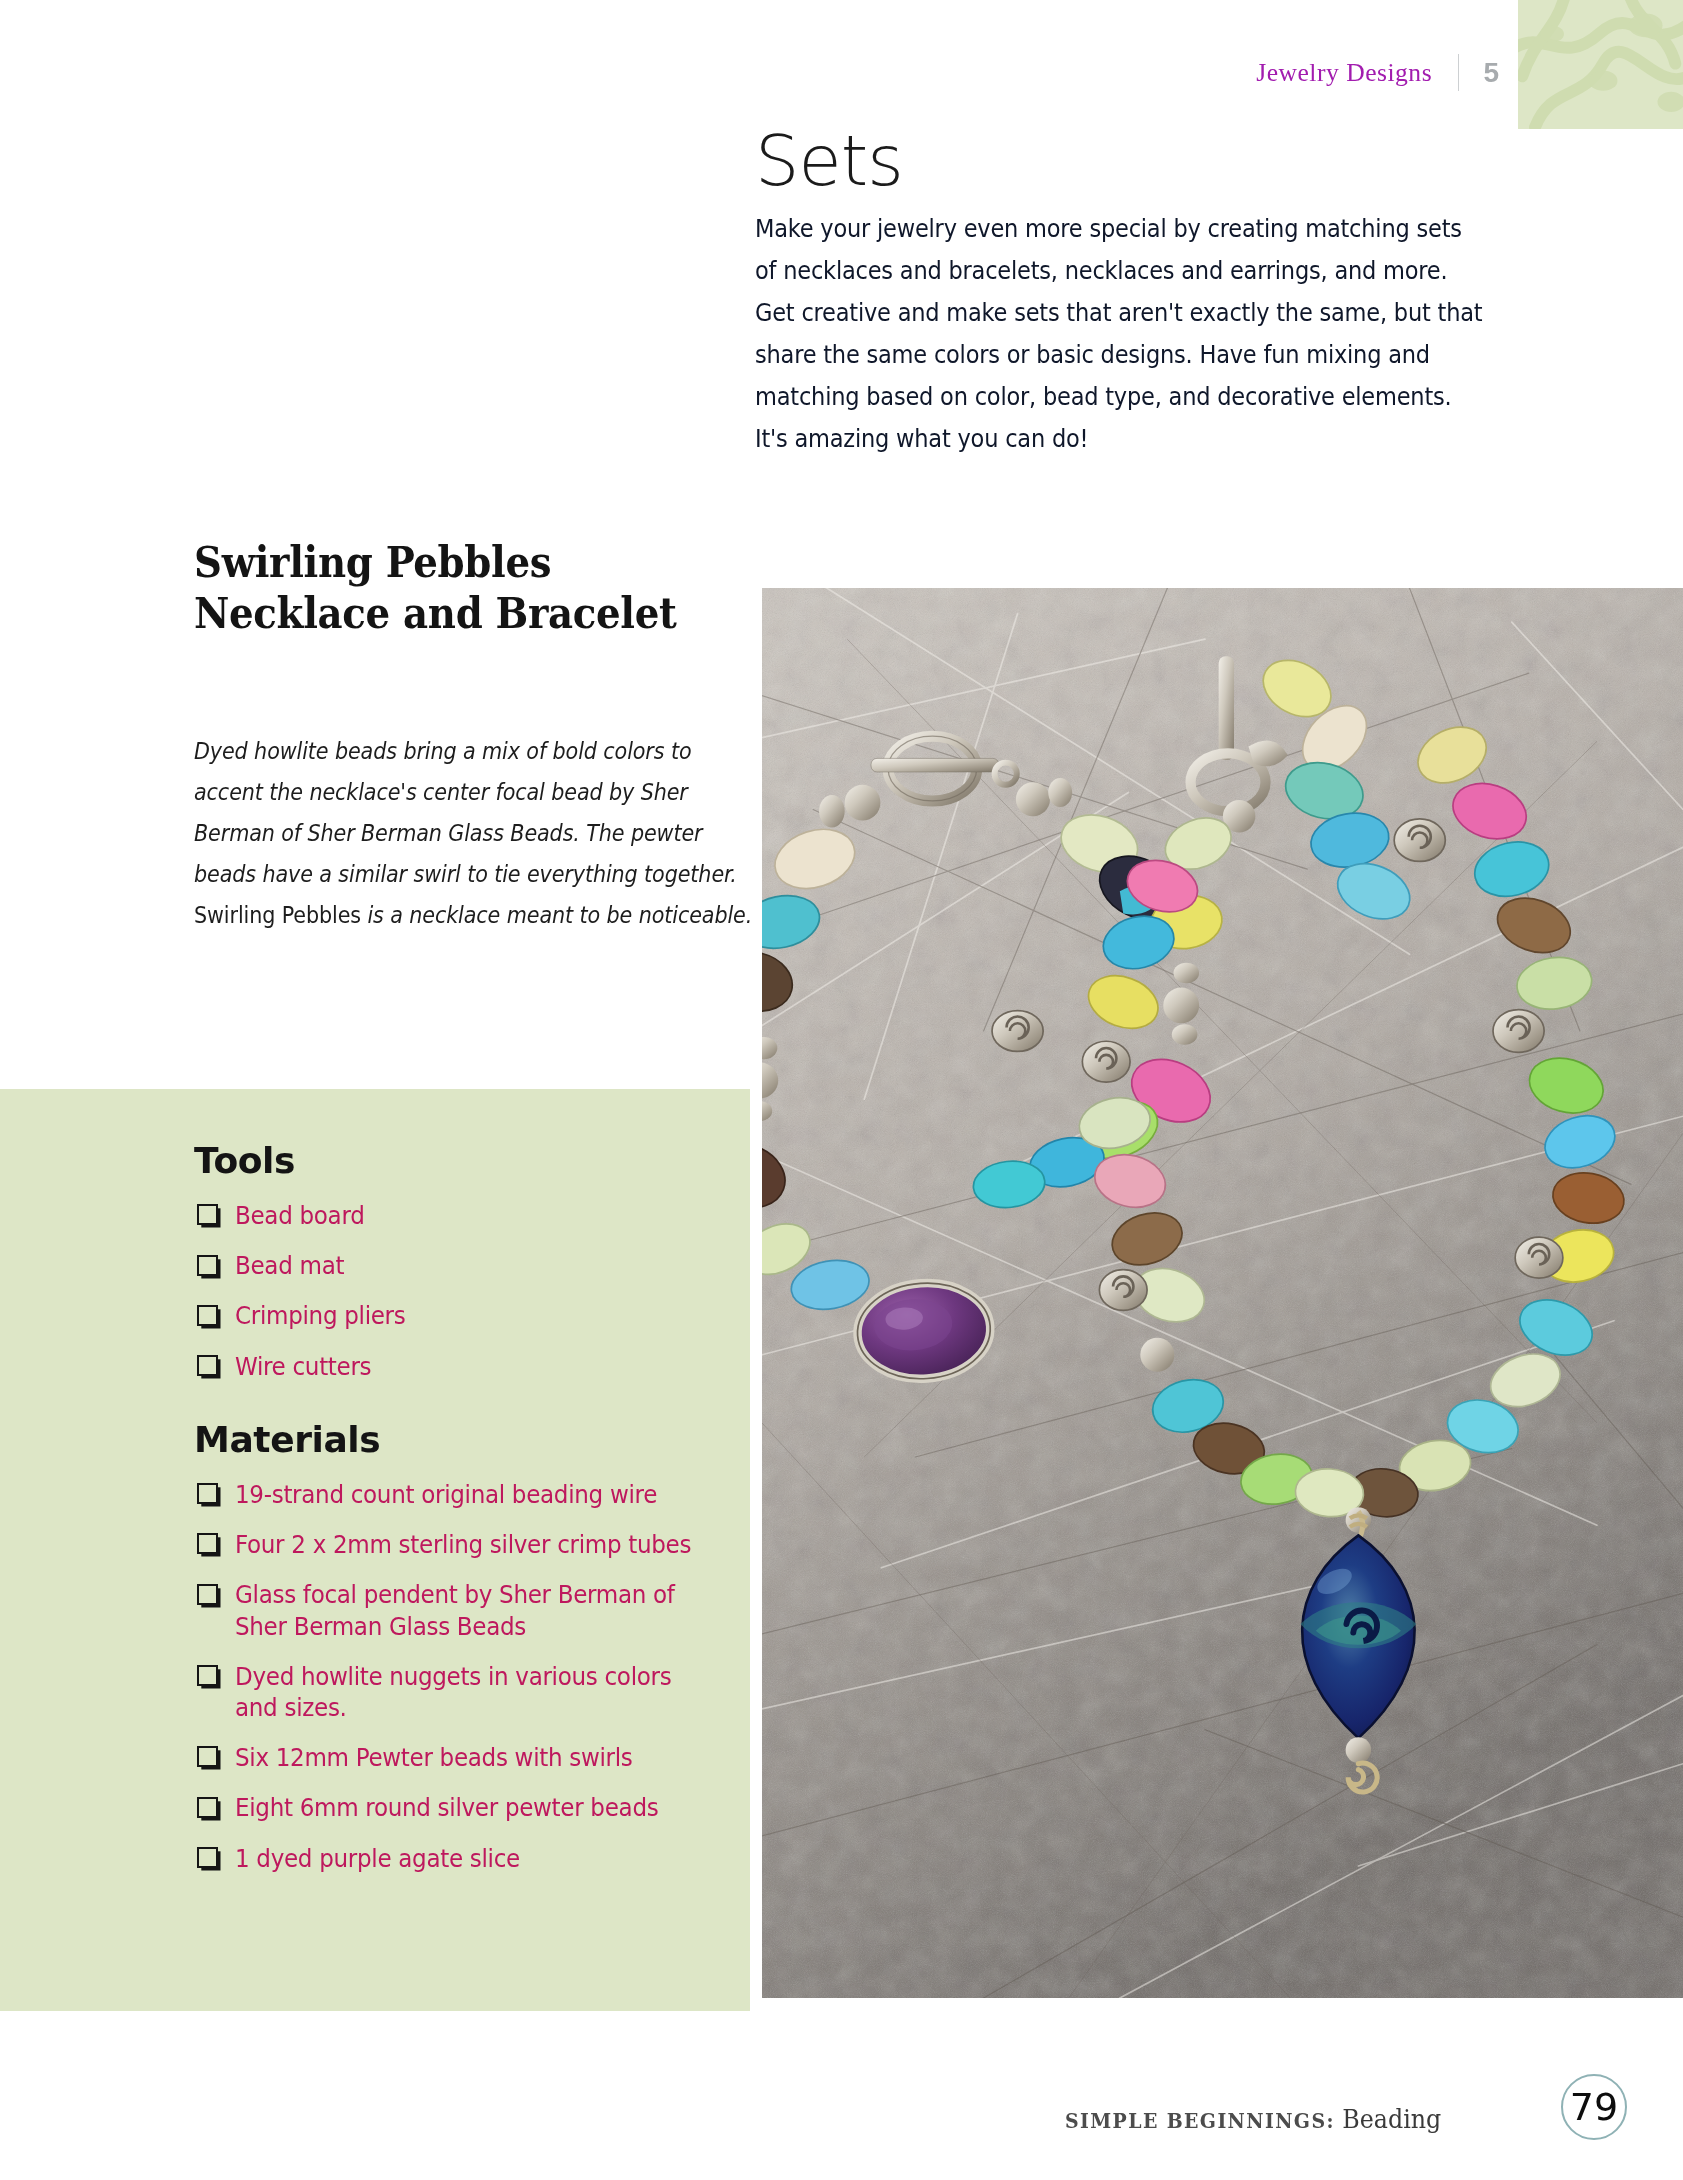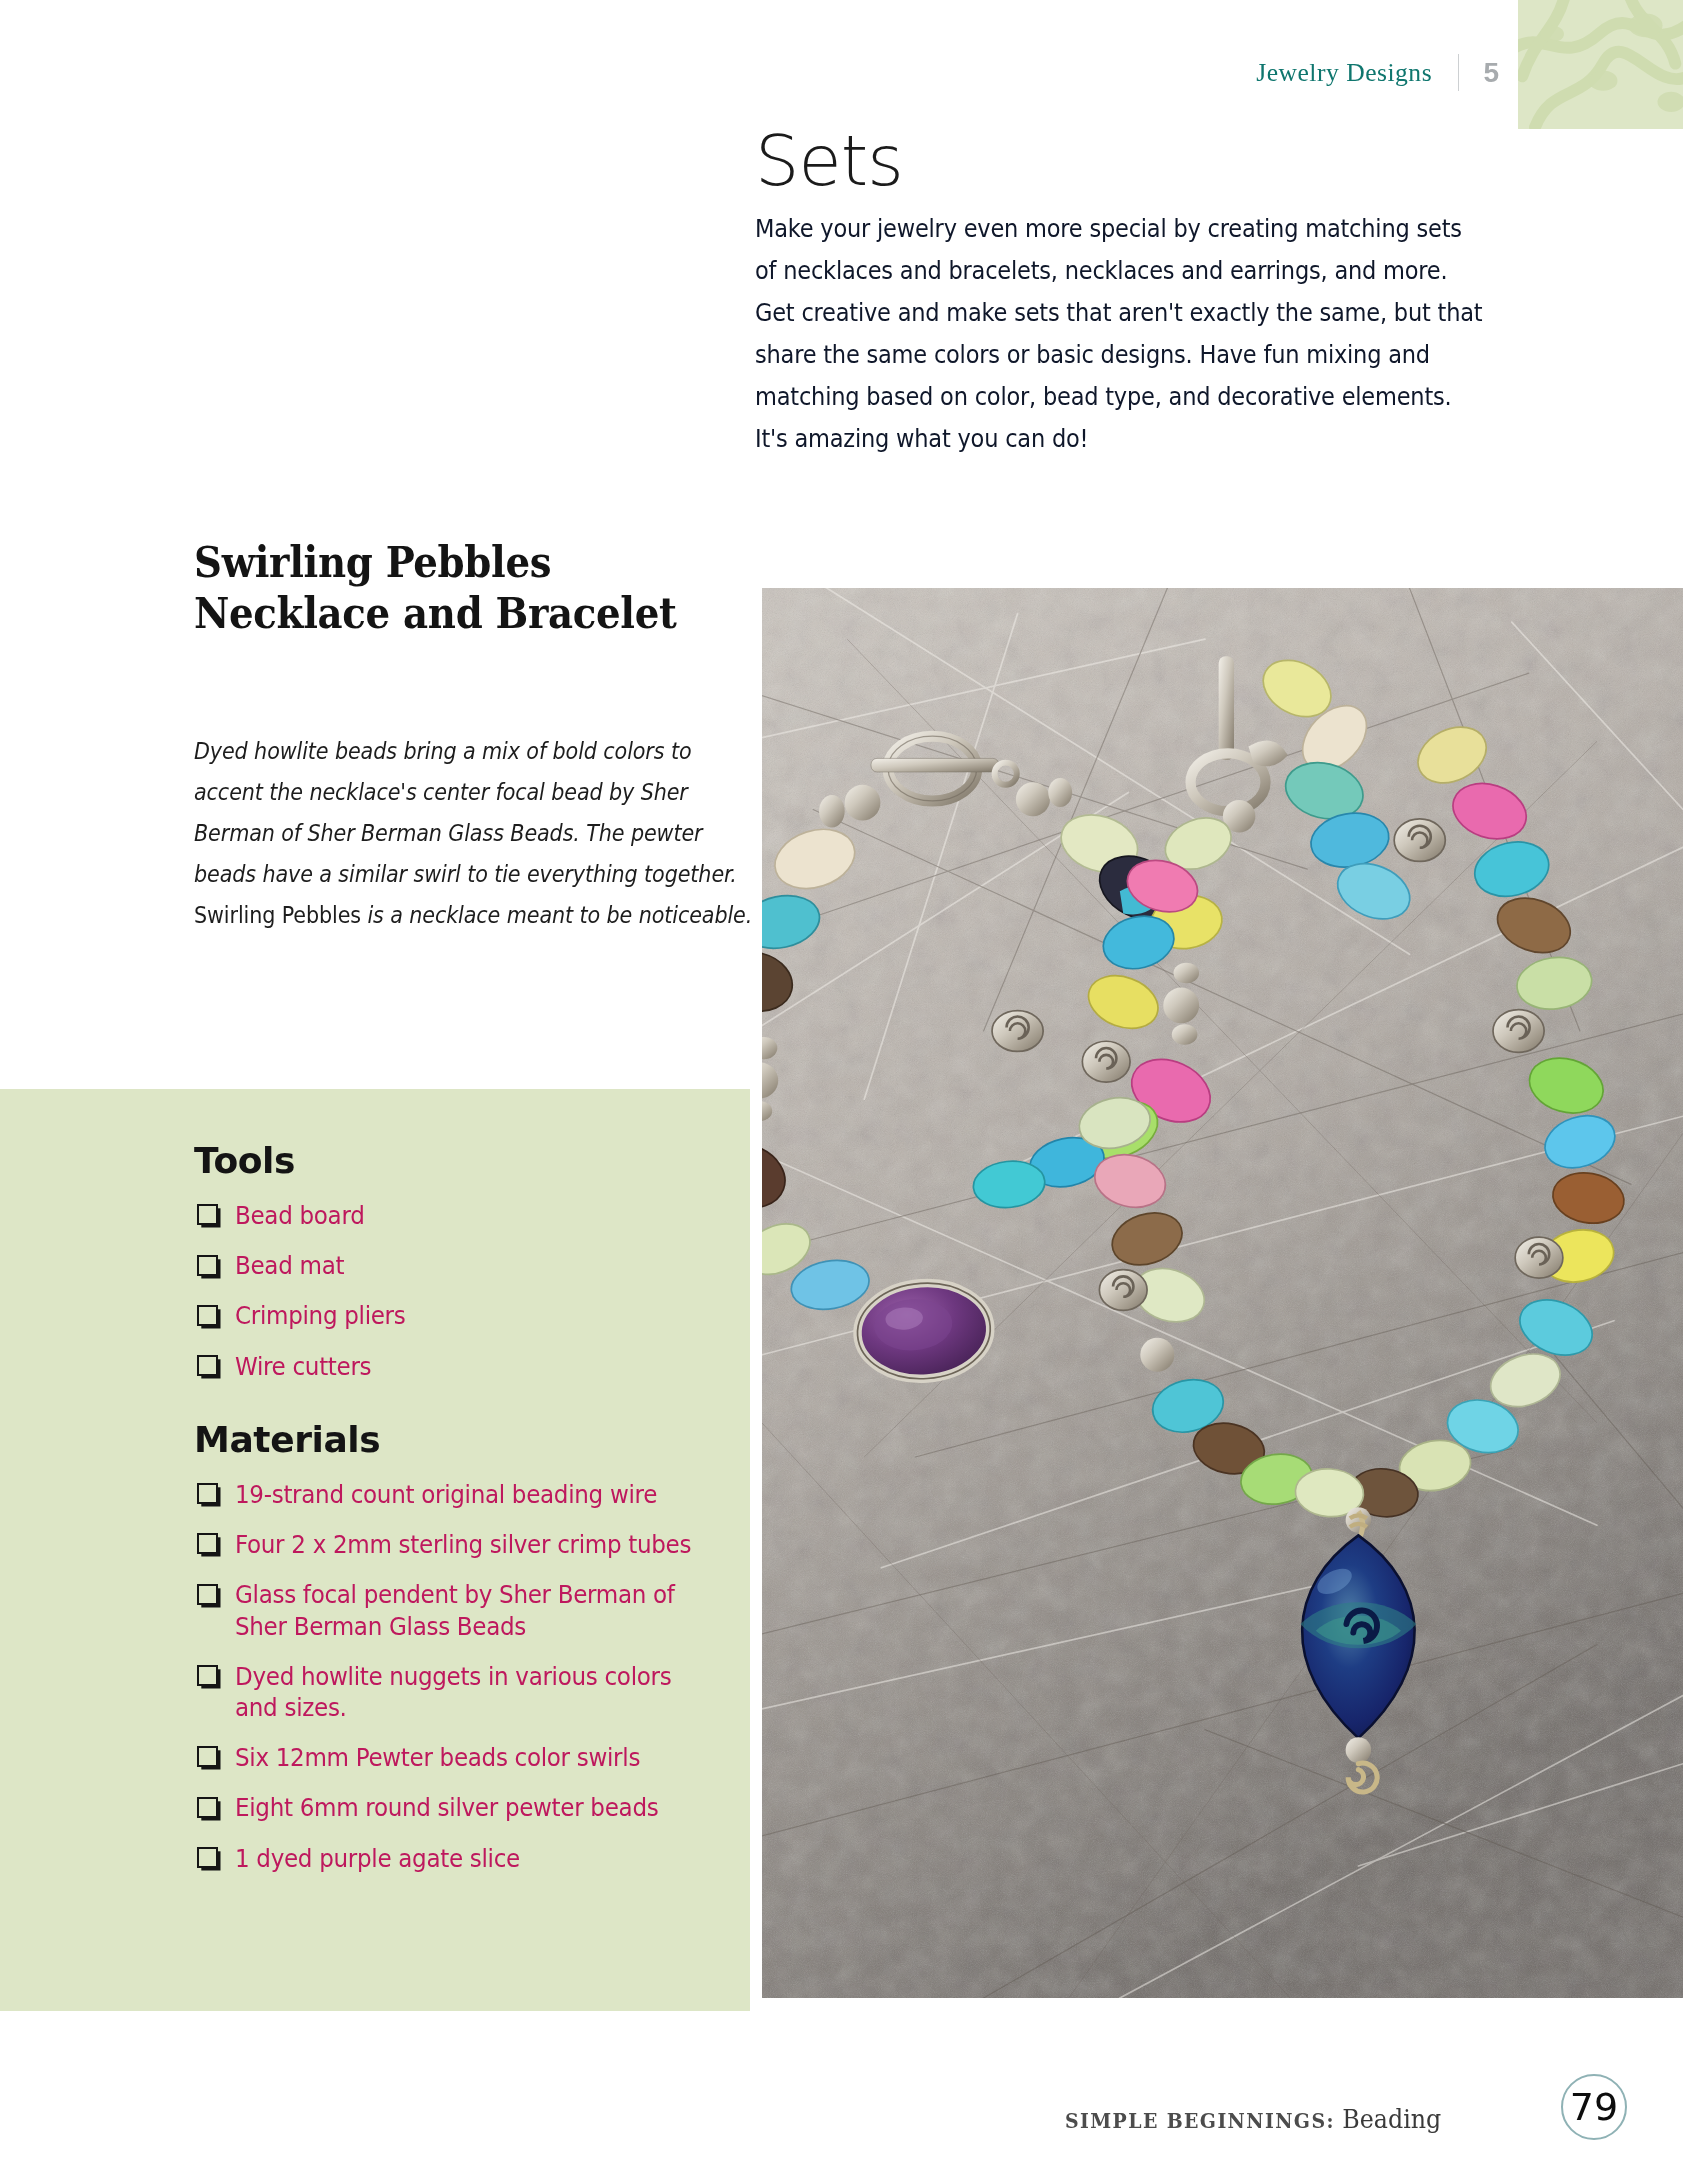--- a/index.html
+++ b/index.html
@@ -29,21 +29,21 @@
   
   .running-head {
     position: absolute;
     left: 852px; top: 51px; width: 647px; height: 43px;
     display: flex; align-items: center; justify-content: flex-end;
   }
   .running-head .rh-text {
     font-family: "Liberation Serif", serif;
     font-size: 25.6px;
     letter-spacing: 0.5px;
-    color: #0f766e;
+    color: #a21caf;
     line-height: 1;
     text-align: center;
   }
   .running-head .rh-rule {
     width: 1.7px; height: 37px; background: #cdd0d2;
     margin: 0 24px 0 25.6px;
   }
   .running-head .rh-num {
     font-family: "Liberation Sans", sans-serif;
     font-weight: bold;
@@ -214,21 +214,21 @@
       <li><span class="chk"></span><span>Crimping pliers</span></li>
       <li><span class="chk"></span><span>Wire cutters</span></li>
     </ul>
 
     <h2 class="second">Materials</h2>
     <ul class="supply-list">
       <li><span class="chk"></span><span>19-strand count original beading wire</span></li>
       <li><span class="chk"></span><span>Four 2 x 2mm sterling silver crimp tubes</span></li>
       <li><span class="chk"></span><span>Glass focal pendent by Sher Berman of Sher Berman Glass Beads</span></li>
       <li><span class="chk"></span><span>Dyed howlite nuggets in various colors and sizes.</span></li>
-      <li><span class="chk"></span><span>Six 12mm Pewter beads color swirls</span></li>
+      <li><span class="chk"></span><span>Six 12mm Pewter beads with swirls</span></li>
       <li><span class="chk"></span><span>Eight 6mm round silver pewter beads</span></li>
       <li><span class="chk"></span><span>1 dyed purple agate slice</span></li>
     </ul>
   </div>
 
   <div class="photo">
     <svg viewBox="0 0 1081 1655" preserveAspectRatio="xMidYMid slice" role="img">
       <title>Swirling Pebbles necklace and bracelet of multicolored dyed howlite nugget beads, silver swirl pewter beads, a purple agate slice, and a blue glass focal pendant, photographed on a scratched metal surface</title>
       <defs>
         <linearGradient id="metal" x1="0" y1="0" x2="0.4" y2="1">

